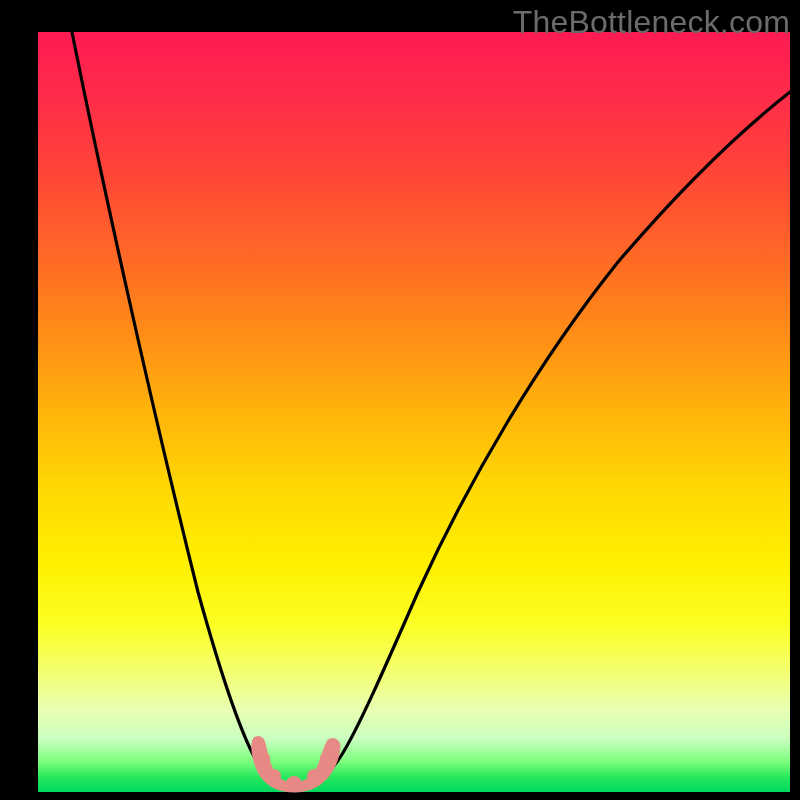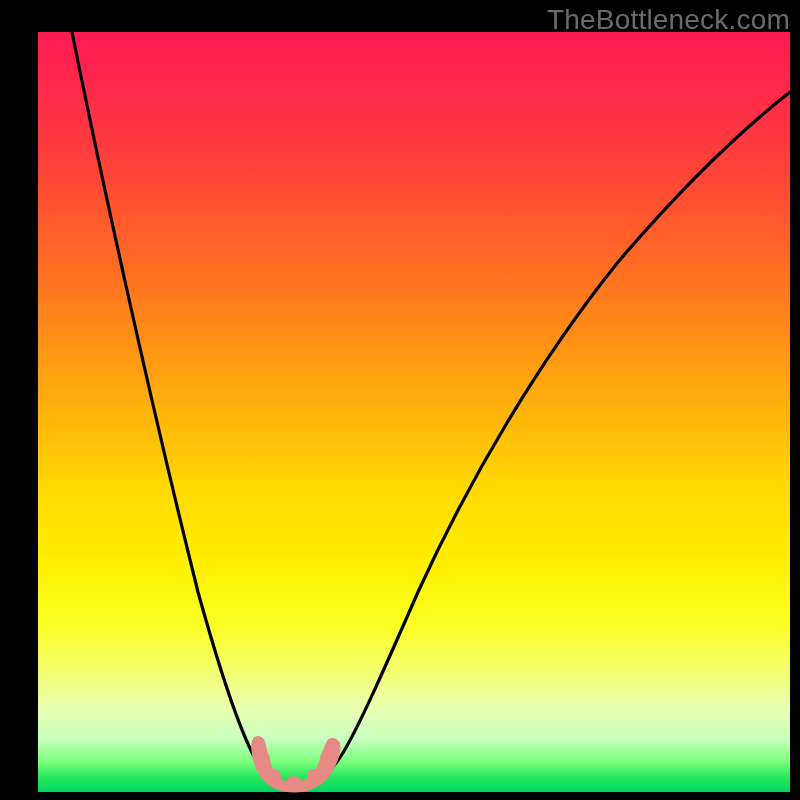--- a/index.html
+++ b/index.html
@@ -11,21 +11,21 @@
     left: 0; top: 0;
     width: 800px; height: 800px;
     background: #000;
   }
 
   .watermark {
     position: absolute;
     top: 4px;
     right: 10px;
     color: #6b6b6b;
-    font-size: 28px;
+    font-size: 32px;
     font-weight: 400;
     letter-spacing: 0.2px;
     z-index: 5;
   }
 
   .plot {
     position: absolute;
     left: 38px;
     top: 32px;
     width: 752px;

